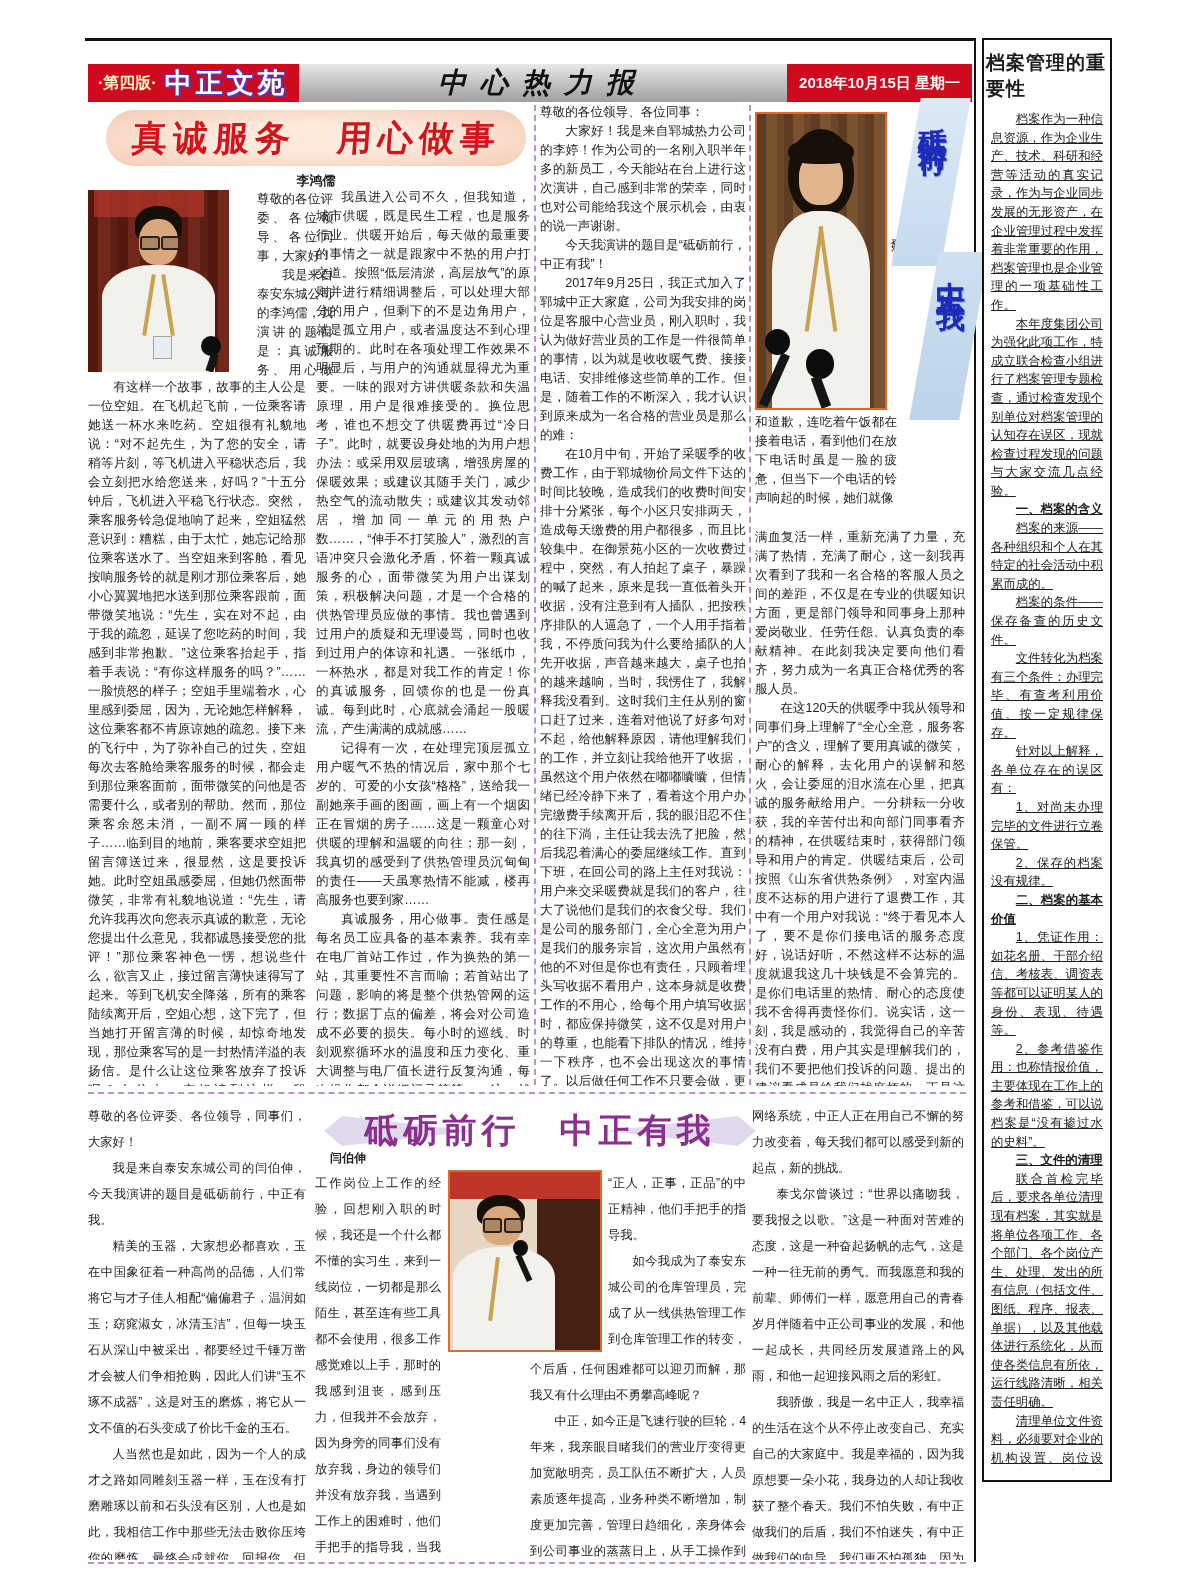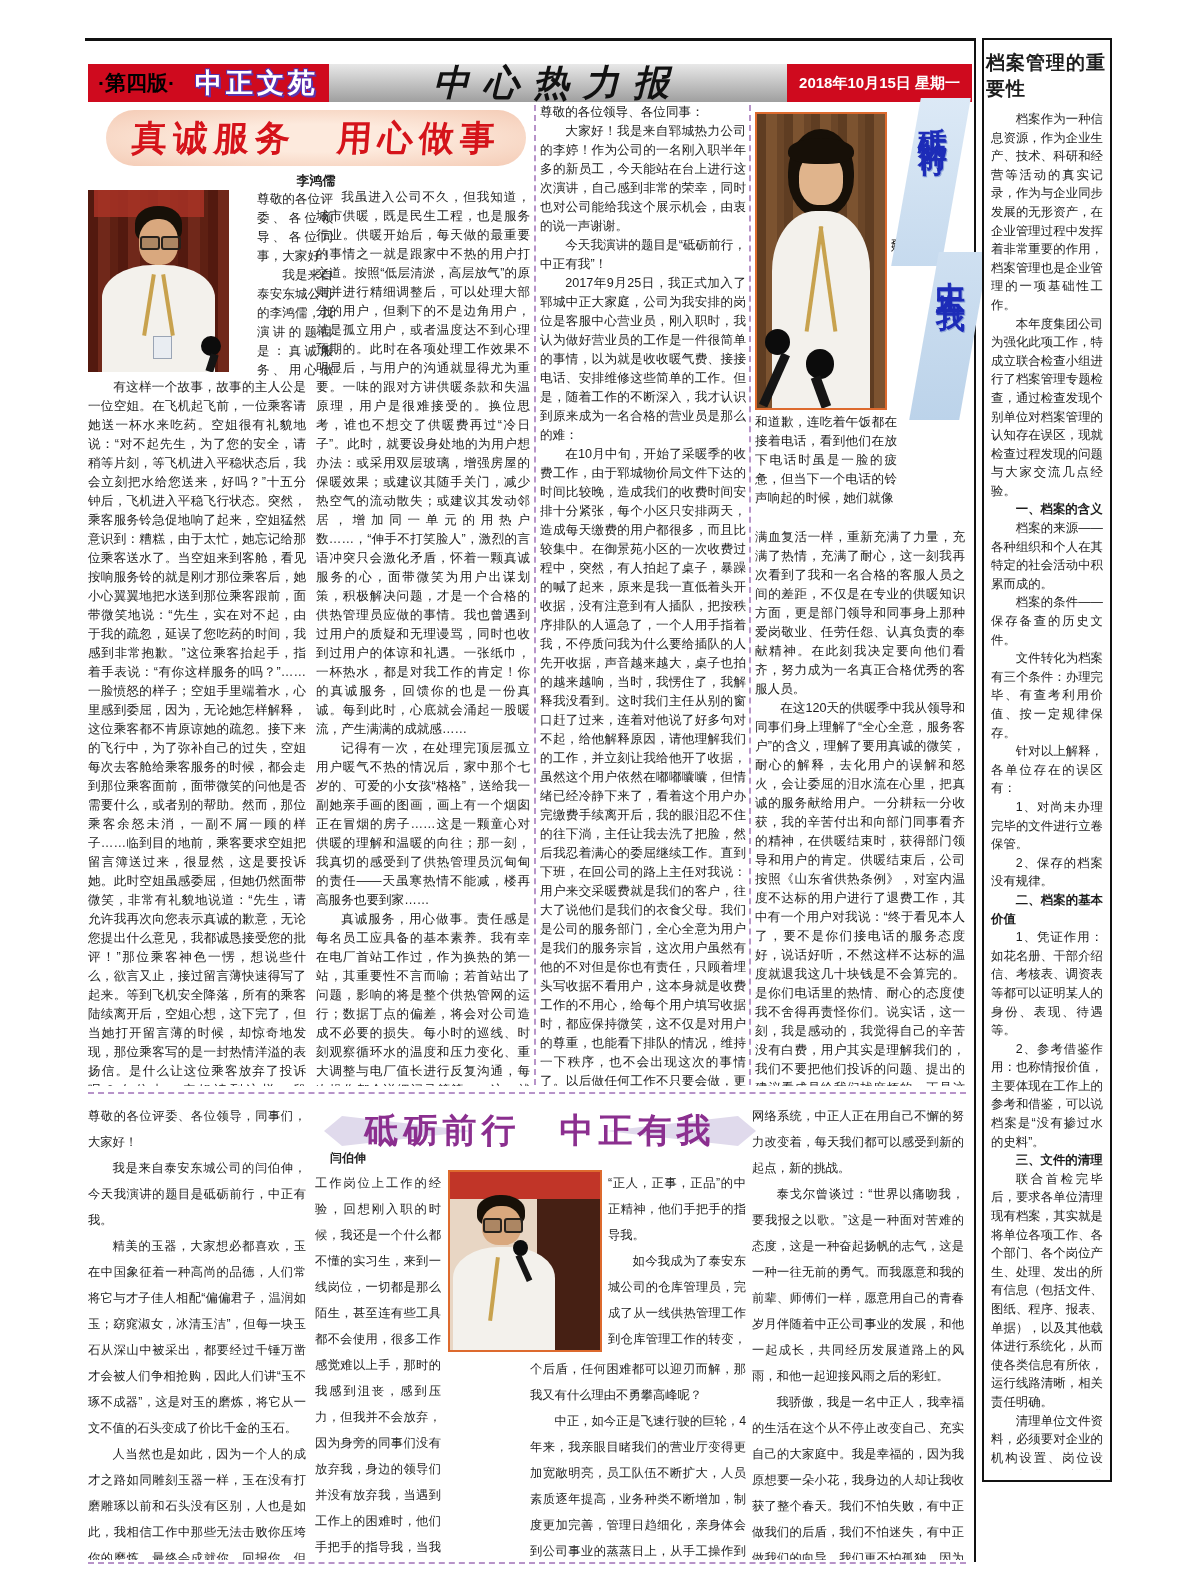--- a/index.html
+++ b/index.html
@@ -3,25 +3,25 @@
 <meta charset="utf-8">
 <style>
   html,body{margin:0;padding:0;}
   body{width:1200px;height:1570px;background:#ffffff;position:relative;
        font-family:"Liberation Sans", sans-serif;color:#1d1d1d;}
   
   .topline{position:absolute;left:85px;top:38px;width:890px;height:3px;background:#111;}
   .rightrule{position:absolute;left:974px;top:38px;width:2px;height:1524px;background:#111;}
   .header{position:absolute;left:88px;top:64px;width:884px;height:38px;display:flex;}
   .hdr-left{background:#cf0a1e;display:flex;align-items:center;padding:0 10px;white-space:nowrap;}
-  .edition{color:#000000;font-size:21px;font-weight:bold;margin-right:20px;}
+  .edition{color:#fef9c3;font-size:16px;font-weight:bold;margin-right:8px;}
   .masthead1{color:#fff;font-size:27px;font-weight:900;letter-spacing:4px;
              text-shadow:2px 2px 0 #5a35b0,-1px -1px 0 #5a35b0,1px -1px 0 #5a35b0,-1px 1px 0 #5a35b0;}
   .hdr-center{flex:1;background:linear-gradient(#e8e8e8,#9f9f9f);display:flex;align-items:center;justify-content:center;
-              font-family:"Liberation Serif", serif;font-style:italic;font-weight:bold;font-size:36px;color:#111;letter-spacing:14px;}
+              font-family:"Liberation Serif", serif;font-style:italic;font-weight:bold;font-size:28px;color:#111;letter-spacing:14px;}
   .hdr-right{background:#cf0a1e;display:flex;align-items:center;padding:0 12px;color:#fff;font-size:15px;font-weight:bold;white-space:nowrap;}
   
   .col{position:absolute;text-align:justify;font-size:12.6px;line-height:19px;overflow:hidden;color:#1d1d1d;}
   .col p{margin:0;text-indent:2em;}
   .col p.flush{text-indent:0;}
   .bcol{font-size:12.3px;line-height:26px;}
   
   .banner1{position:absolute;left:106px;top:110px;width:420px;height:56px;border-radius:45px;
            background:radial-gradient(ellipse at center,#fdeadd 35%,#f4cbb5 100%);
            display:flex;align-items:center;justify-content:center;}
@@ -54,21 +54,21 @@
   
   .title3{position:absolute;left:330px;top:1108px;width:420px;height:46px;display:flex;align-items:center;justify-content:center;}
   .title3 span{color:#8b2f8f;font-size:34px;font-weight:900;letter-spacing:5px;font-family:"Liberation Serif", serif;z-index:2;}
   .deco{position:absolute;top:8px;width:150px;height:30px;background:#e0daec;
         clip-path:polygon(0 50%,12% 0,100% 50%,12% 100%);z-index:1;}
   .deco.right{transform:scaleX(-1);}
   
   .sidebar{position:absolute;left:982px;top:38px;width:130px;height:1444px;border:2px solid #111;background:#fff;box-sizing:border-box;}
   .side-title{font-size:19px;font-weight:900;text-align:left;margin:10px 2px 8px 2px;letter-spacing:1px;}
   .side-body{padding:0 7px;text-align:justify;font-size:12.4px;line-height:18.6px;overflow:hidden;height:1360px;}
-  .side-body p{margin:0;text-indent:2em;}
+  .side-body p{margin:0;text-indent:2em;text-decoration:underline;}
   .side-body p.sh{font-weight:bold;}
 </style>
 </head>
 <body>
 
 <div>
 
   <div class="topline"></div>
   <div class="rightrule"></div>
 

